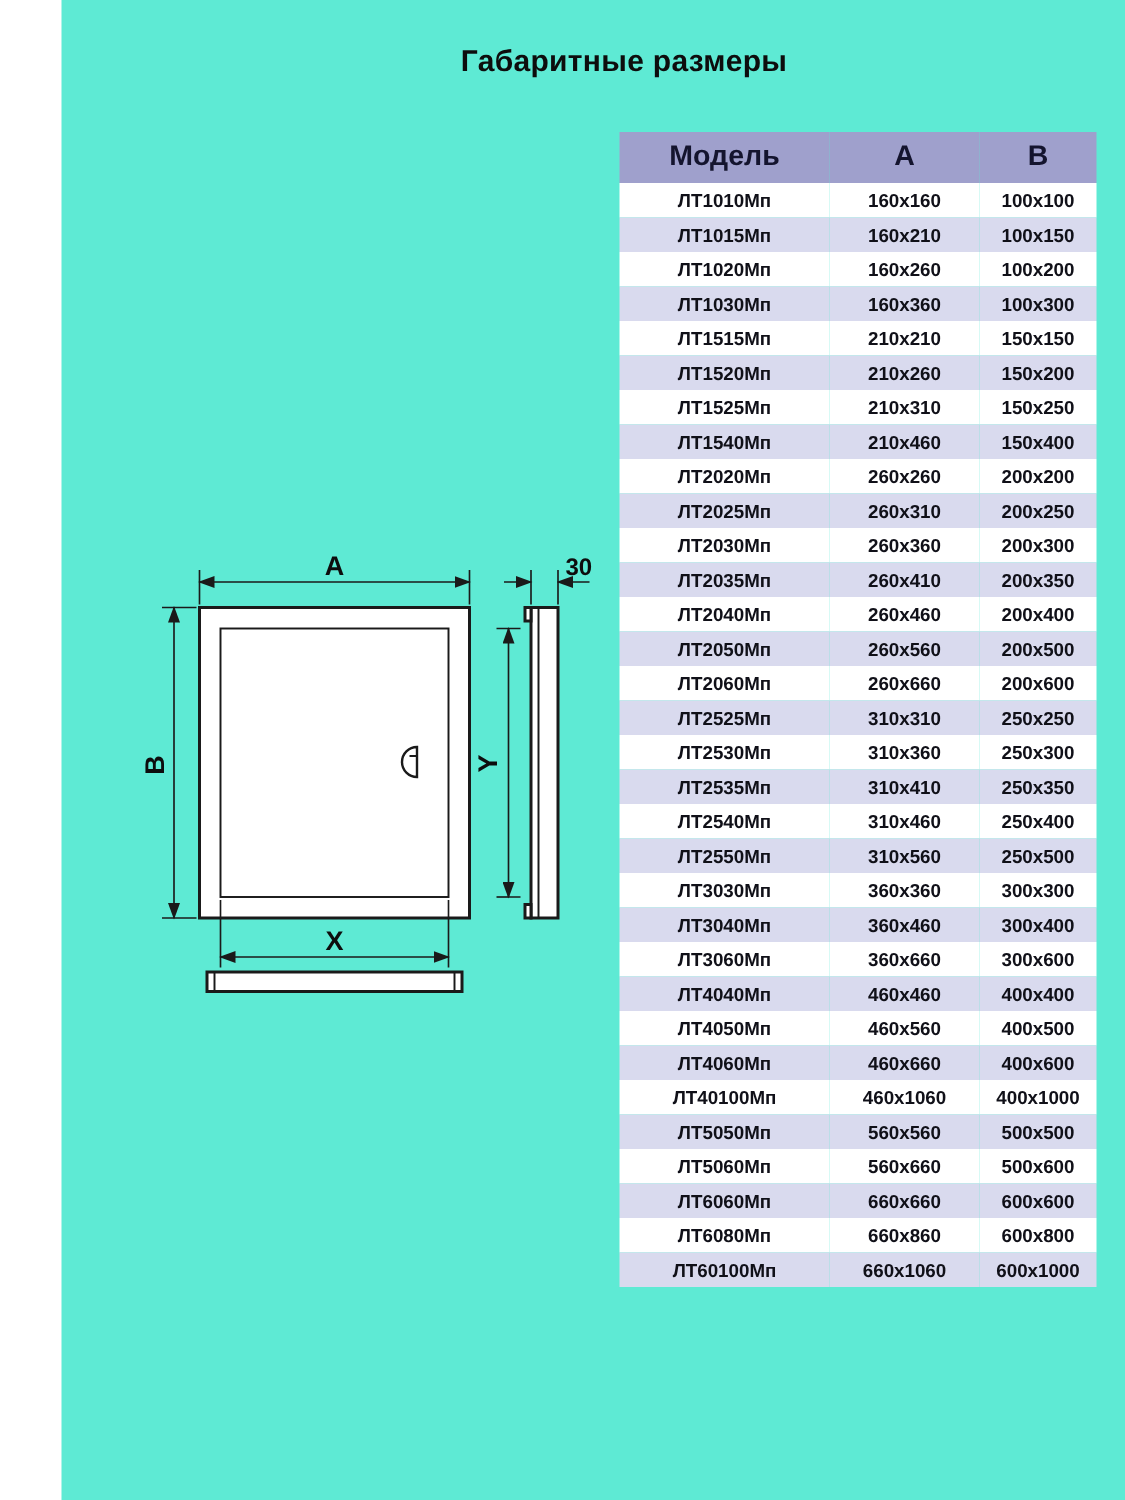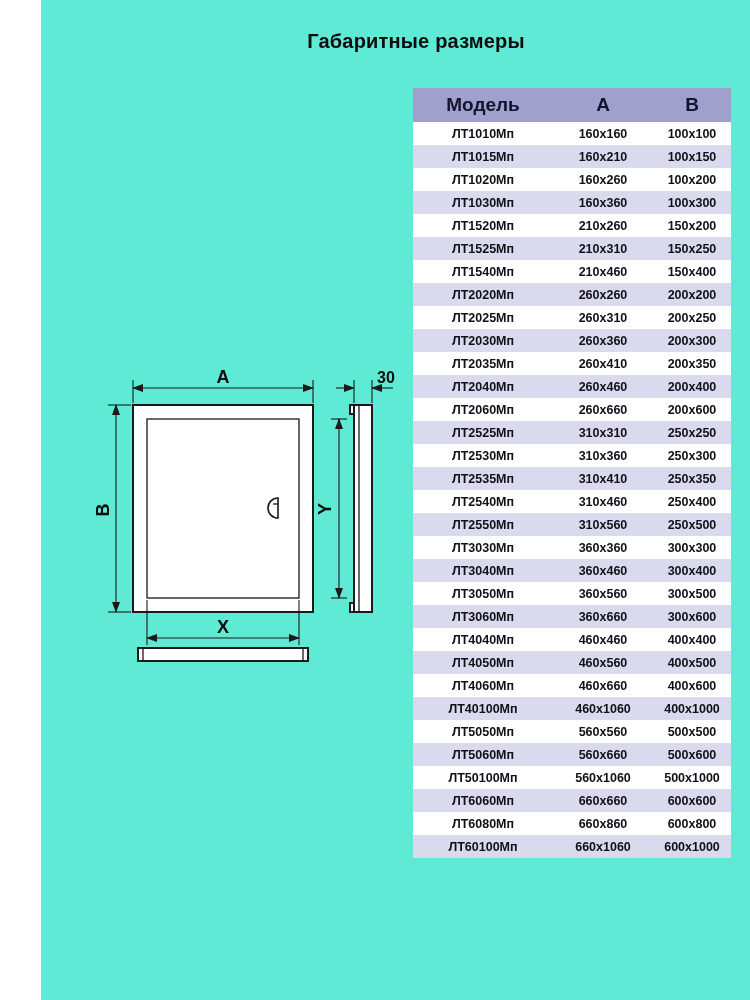--- a/index.html
+++ b/index.html
@@ -124,20 +124,25 @@
           <td>ЛТ1020Мп</td>
           <td>160x260</td>
           <td>100x200</td>
         </tr>
         <tr>
           <td>ЛТ1030Мп</td>
           <td>160x360</td>
           <td>100x300</td>
         </tr>
         <tr>
+          <td>ЛТ1515Мп</td>
+          <td>210x210</td>
+          <td>150x150</td>
+        </tr>
+        <tr>
           <td>ЛТ1520Мп</td>
           <td>210x260</td>
           <td>150x200</td>
         </tr>
         <tr>
           <td>ЛТ1525Мп</td>
           <td>210x310</td>
           <td>150x250</td>
         </tr>
         <tr>
@@ -164,20 +169,25 @@
           <td>ЛТ2035Мп</td>
           <td>260x410</td>
           <td>200x350</td>
         </tr>
         <tr>
           <td>ЛТ2040Мп</td>
           <td>260x460</td>
           <td>200x400</td>
         </tr>
         <tr>
+          <td>ЛТ2050Мп</td>
+          <td>260x560</td>
+          <td>200x500</td>
+        </tr>
+        <tr>
           <td>ЛТ2060Мп</td>
           <td>260x660</td>
           <td>200x600</td>
         </tr>
         <tr>
           <td>ЛТ2525Мп</td>
           <td>310x310</td>
           <td>250x250</td>
         </tr>
         <tr>
@@ -204,25 +214,20 @@
           <td>ЛТ3030Мп</td>
           <td>360x360</td>
           <td>300x300</td>
         </tr>
         <tr>
           <td>ЛТ3040Мп</td>
           <td>360x460</td>
           <td>300x400</td>
         </tr>
         <tr>
-          <td>ЛТ3050Мп</td>
-          <td>360x560</td>
-          <td>300x500</td>
-        </tr>
-        <tr>
           <td>ЛТ3060Мп</td>
           <td>360x660</td>
           <td>300x600</td>
         </tr>
         <tr>
           <td>ЛТ4040Мп</td>
           <td>460x460</td>
           <td>400x400</td>
         </tr>
         <tr>
@@ -244,25 +249,20 @@
           <td>ЛТ5050Мп</td>
           <td>560x560</td>
           <td>500x500</td>
         </tr>
         <tr>
           <td>ЛТ5060Мп</td>
           <td>560x660</td>
           <td>500x600</td>
         </tr>
         <tr>
-          <td>ЛТ50100Мп</td>
-          <td>560x1060</td>
-          <td>500x1000</td>
-        </tr>
-        <tr>
           <td>ЛТ6060Мп</td>
           <td>660x660</td>
           <td>600x600</td>
         </tr>
         <tr>
           <td>ЛТ6080Мп</td>
           <td>660x860</td>
           <td>600x800</td>
         </tr>
         <tr>

